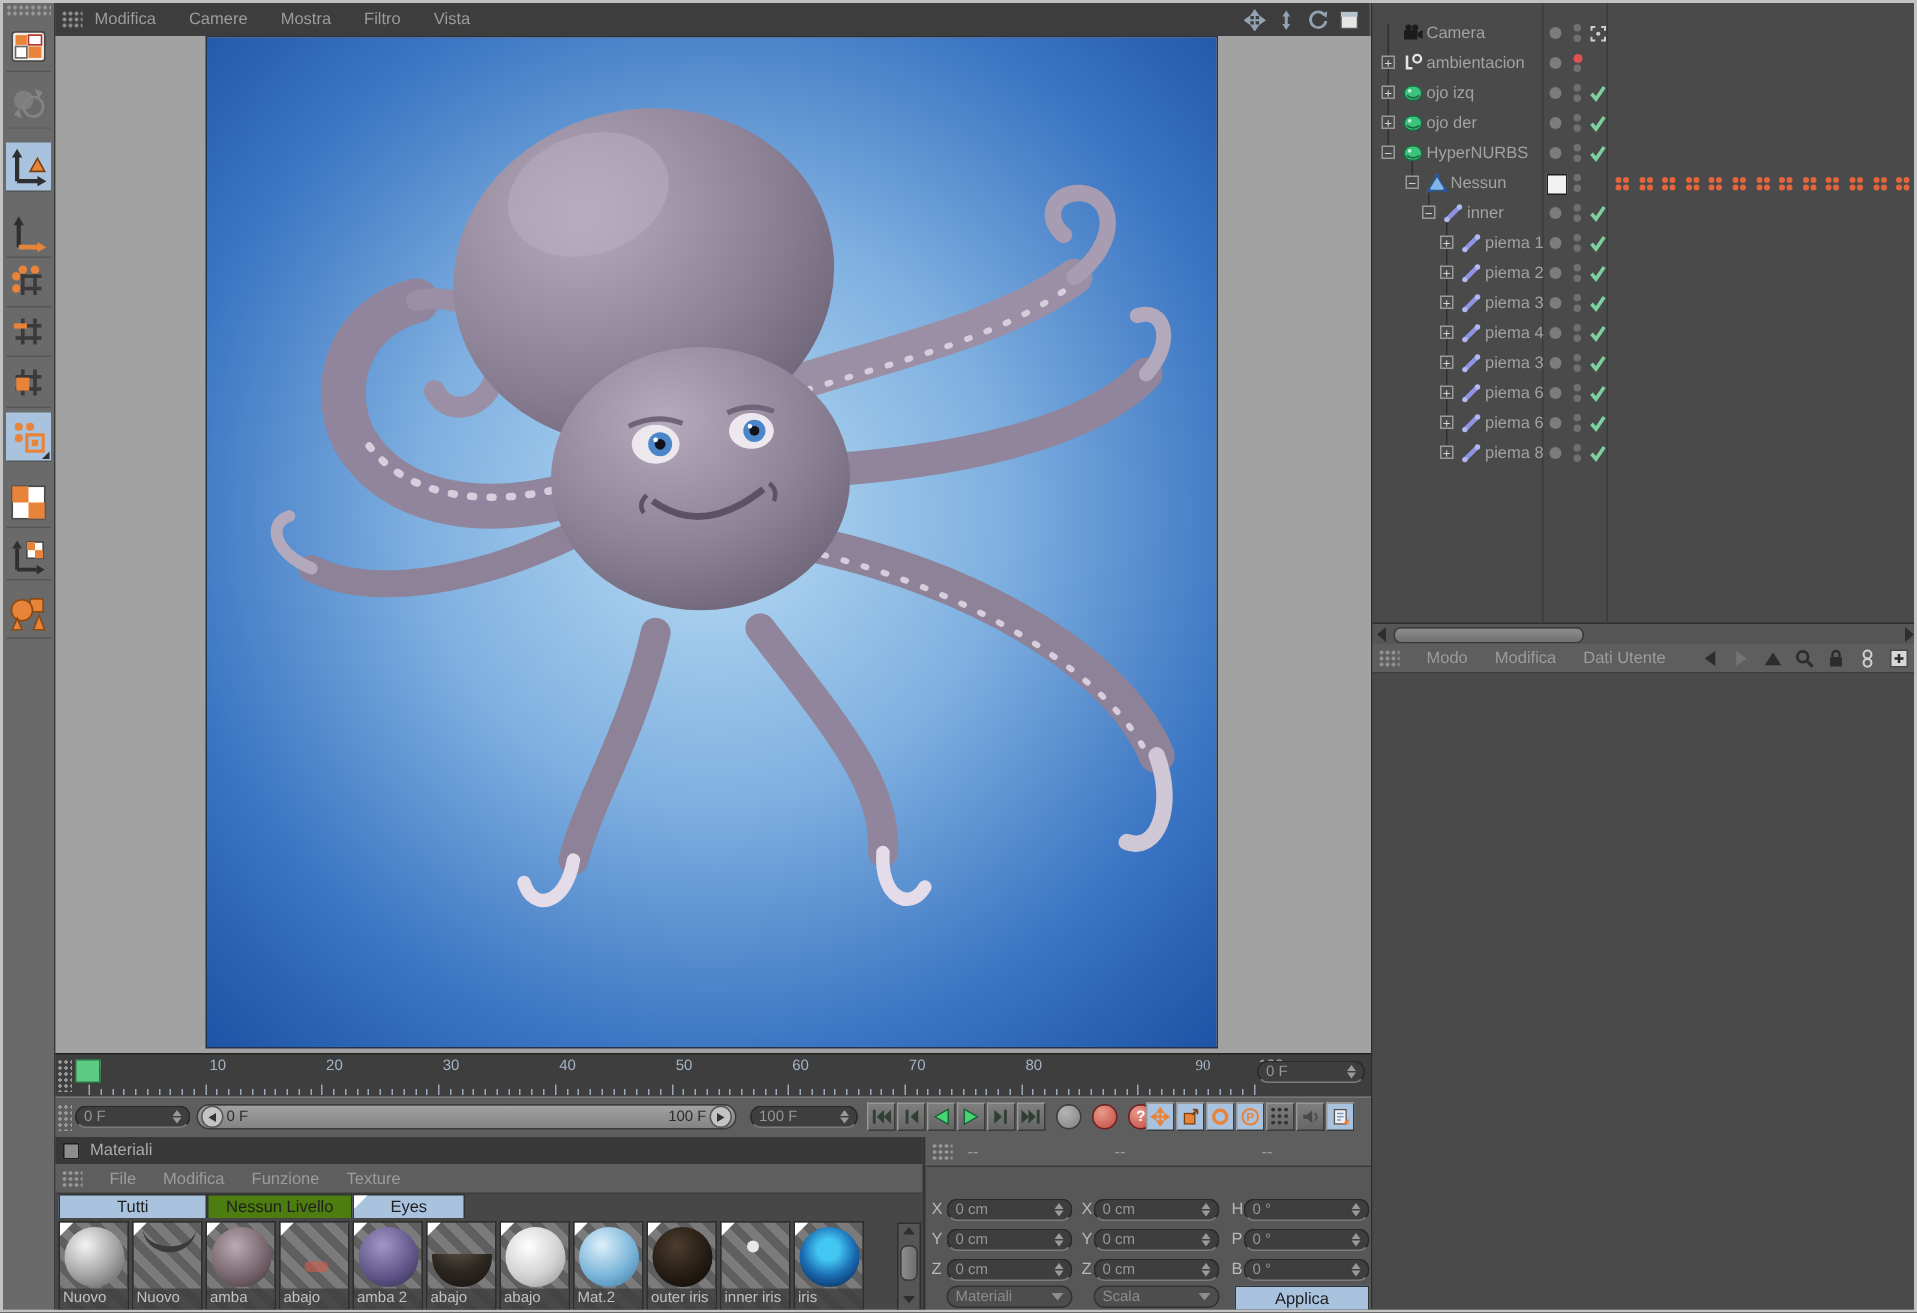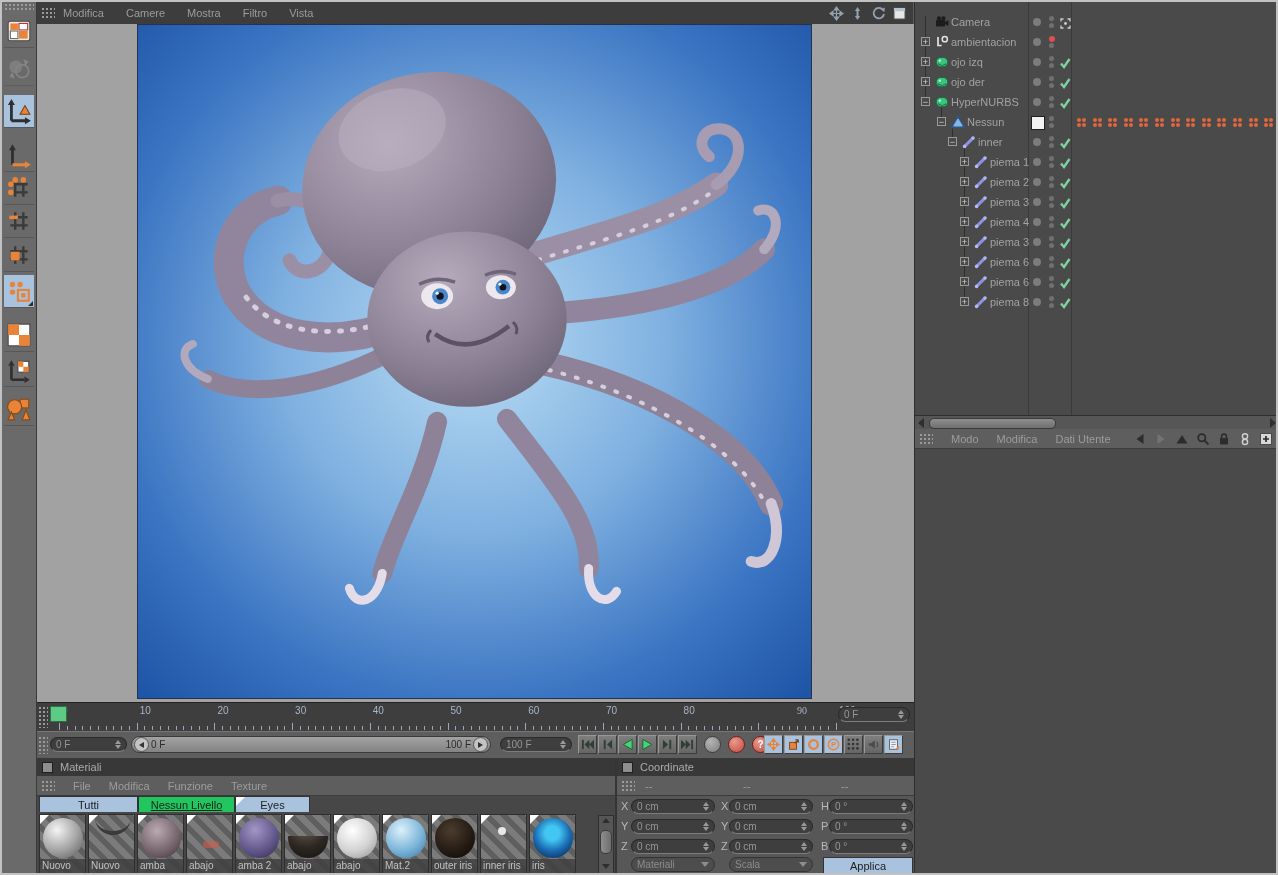--- a/index.html
+++ b/index.html
@@ -80,21 +80,21 @@
         border:1px solid;border-color:#989898 #3c3c3c #3c3c3c #989898;display:flex;align-items:center;justify-content:center;box-sizing:border-box;}
   .btn3.blue{background:#a9c3de;}
   .btn3 svg{width:15px;height:13px;}
   .rnd{position:absolute;top:4px;width:17px;height:17px;border-radius:50%;border:1px solid #3c3c3c;display:flex;align-items:center;justify-content:center;
        font-size:10px;font-weight:bold;color:#fff;box-sizing:border-box;}
   
   .materials{position:absolute;left:35px;top:756px;width:578px;height:119px;background:#474747;}
   .tabs{position:absolute;left:2px;top:38px;height:17px;display:flex;}
   .tab{height:15px;border:1px solid #333;border-bottom:none;font-size:11px;color:#1f1f1f;display:flex;align-items:center;justify-content:center;position:relative;}
   .tab.hl{background:#a9c3de;}
-  .tab.dim{background:#22c55e;text-decoration:underline;}
+  .tab.dim{background:#4d7c0f;}
   .tab .corner{position:absolute;left:0;top:0;width:0;height:0;border-left:9px solid #fff;border-bottom:9px solid transparent;}
   .mat-strip{position:absolute;left:2px;top:56px;height:62px;white-space:nowrap;}
   .mtile{position:relative;display:inline-block;width:47px;height:60px;margin-right:2px;border:1px solid #2e2e2e;box-sizing:border-box;
          background:repeating-linear-gradient(45deg,#7b7b7b 0 6px,#5f5f5f 6px 12px);vertical-align:top;overflow:hidden;}
   .mtile .ball{position:absolute;left:3px;top:3px;width:40px;height:40px;border-radius:50%;}
   .mtile .mlabel{position:absolute;left:0;right:0;bottom:0;height:14px;background:rgba(62,62,62,.82);color:#c2c2c2;font-size:10px;padding-left:2px;line-height:14px;overflow:hidden;}
   .mtile .corner{position:absolute;left:0;top:0;width:0;height:0;border-left:9px solid #fff;border-bottom:9px solid transparent;}
   .vscroll{position:absolute;right:1px;top:57px;width:14px;height:60px;background:#565656;border:1px solid #2e2e2e;}
   .vscroll .thumb{position:absolute;left:1px;top:14px;width:10px;height:22px;border-radius:5px;background:linear-gradient(90deg,#8e8e8e,#6e6e6e);border:1px solid #3a3a3a;}
   
@@ -923,24 +923,20 @@
       </div>
     <div class="mat-strip" id="matStrip"><div class="mtile"><div class="ball" style="background: radial-gradient(circle at 35% 30%, rgb(244, 244, 244), rgb(162, 162, 162) 55%, rgb(86, 86, 86));"></div><i class="corner"></i><div class="mlabel">Nuovo</div></div><div class="mtile"><div style="position: absolute; left: 6px; top: -14px; width: 36px; height: 30px; border-radius: 50%; border-bottom: 4px solid rgb(58, 58, 58);"></div><i class="corner"></i><div class="mlabel">Nuovo</div></div><div class="mtile"><div class="ball" style="background: radial-gradient(circle at 40% 32%, rgb(188, 170, 178), rgb(110, 92, 100) 65%, rgb(53, 44, 48));"></div><i class="corner"></i><div class="mlabel">amba</div></div><div class="mtile"><div style="position: absolute; left: 16px; top: 26px; width: 16px; height: 7px; background: rgba(216, 90, 70, 0.55); border-radius: 3px;"></div><i class="corner"></i><div class="mlabel">abajo</div></div><div class="mtile"><div class="ball" style="background: radial-gradient(circle at 40% 30%, rgb(162, 150, 198), rgb(92, 81, 132) 62%, rgb(44, 40, 64));"></div><i class="corner"></i><div class="mlabel">amba 2</div></div><div class="mtile"><div class="ball" style="background: radial-gradient(circle at 45% 20%, rgb(106, 95, 85), rgb(46, 40, 34) 55%, rgb(21, 17, 13)); clip-path: inset(45% 0px 0px);"></div><i class="corner"></i><div class="mlabel">abajo</div></div><div class="mtile"><div class="ball" style="background: radial-gradient(circle at 38% 32%, rgb(255, 255, 255), rgb(210, 210, 210) 55%, rgb(142, 142, 142));"></div><i class="corner"></i><div class="mlabel">abajo</div></div><div class="mtile"><div class="ball" style="background: radial-gradient(circle at 38% 30%, rgb(221, 240, 250), rgb(124, 182, 218) 55%, rgb(57, 117, 159));"></div><i class="corner"></i><div class="mlabel">Mat.2</div></div><div class="mtile"><div class="ball" style="background: radial-gradient(circle at 40% 32%, rgb(76, 60, 46), rgb(34, 26, 18) 60%, rgb(10, 8, 6));"></div><i class="corner"></i><div class="mlabel">outer iris</div></div><div class="mtile"><div style="position: absolute; left: 17px; top: 12px; width: 8px; height: 8px; border-radius: 50%; background: rgb(232, 232, 232);"></div><i class="corner"></i><div class="mlabel">inner iris</div></div><div class="mtile"><div class="ball" style="background: radial-gradient(circle at 48% 38%, rgb(66, 198, 242) 0px, rgb(66, 198, 242) 22%, rgb(26, 106, 178) 55%, rgb(10, 42, 82) 90%);"></div><i class="corner"></i><div class="mlabel">iris</div></div></div>
     <div class="vscroll">
       <i class="sc-arrow" style="left:3px;top:2px;border-left:4px solid transparent;border-right:4px solid transparent;border-bottom:5px solid #2e2e2e;border-top:none"></i>
       <div class="thumb"></div>
       <i class="sc-arrow" style="left:3px;top:auto;bottom:2px;border-left:4px solid transparent;border-right:4px solid transparent;border-top:5px solid #2e2e2e"></i>
     </div>
   </div>
 
   <div class="coords">
-    <div class="phead">
-      <span class="sq"></span>
-      <span>Coordinate</span>
-    </div>
     <div class="menurow" style="position:relative">
       <span class="dots"></span>
       <span class="dash" style="left:28px">--</span>
       <span class="dash" style="left:126px">--</span>
       <span class="dash" style="left:224px">--</span>
     </div>
     <div id="coordRows">
         <div class="crow" style="top: 40px;">
           <span class="clabel" style="left: 4px;">X</span>
           <span class="pill cpill" style="left: 14px; width: 84px;">

